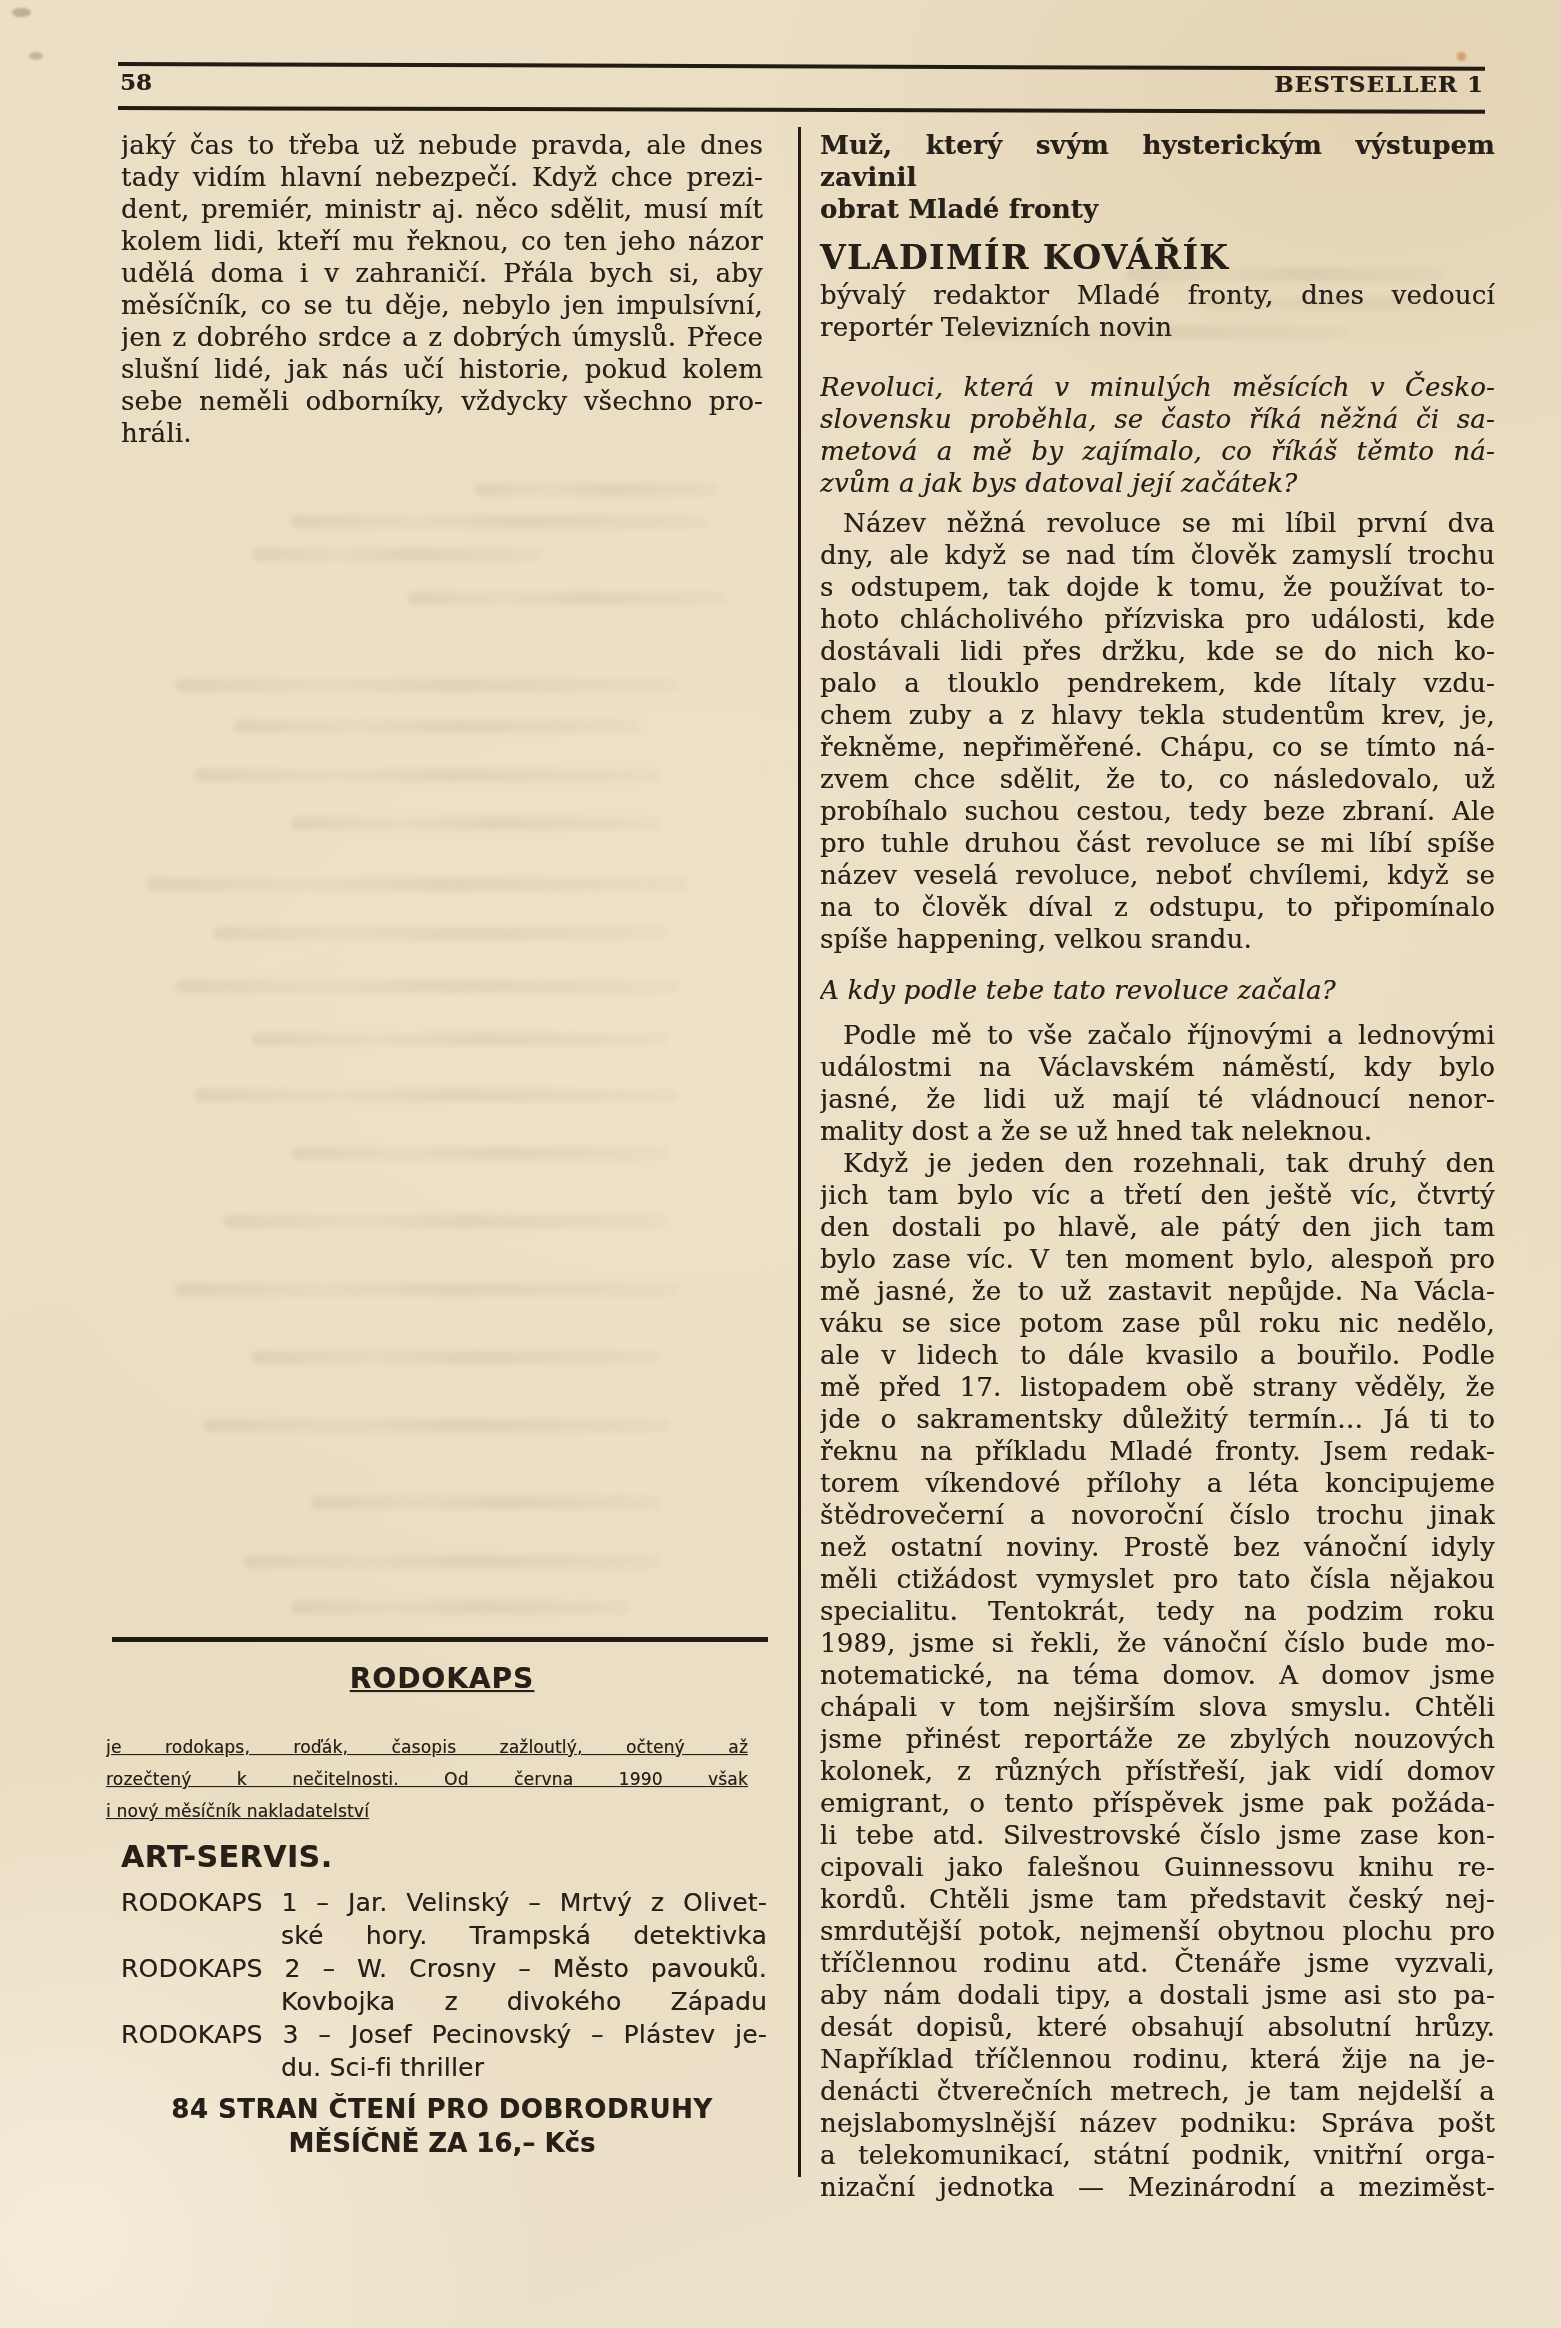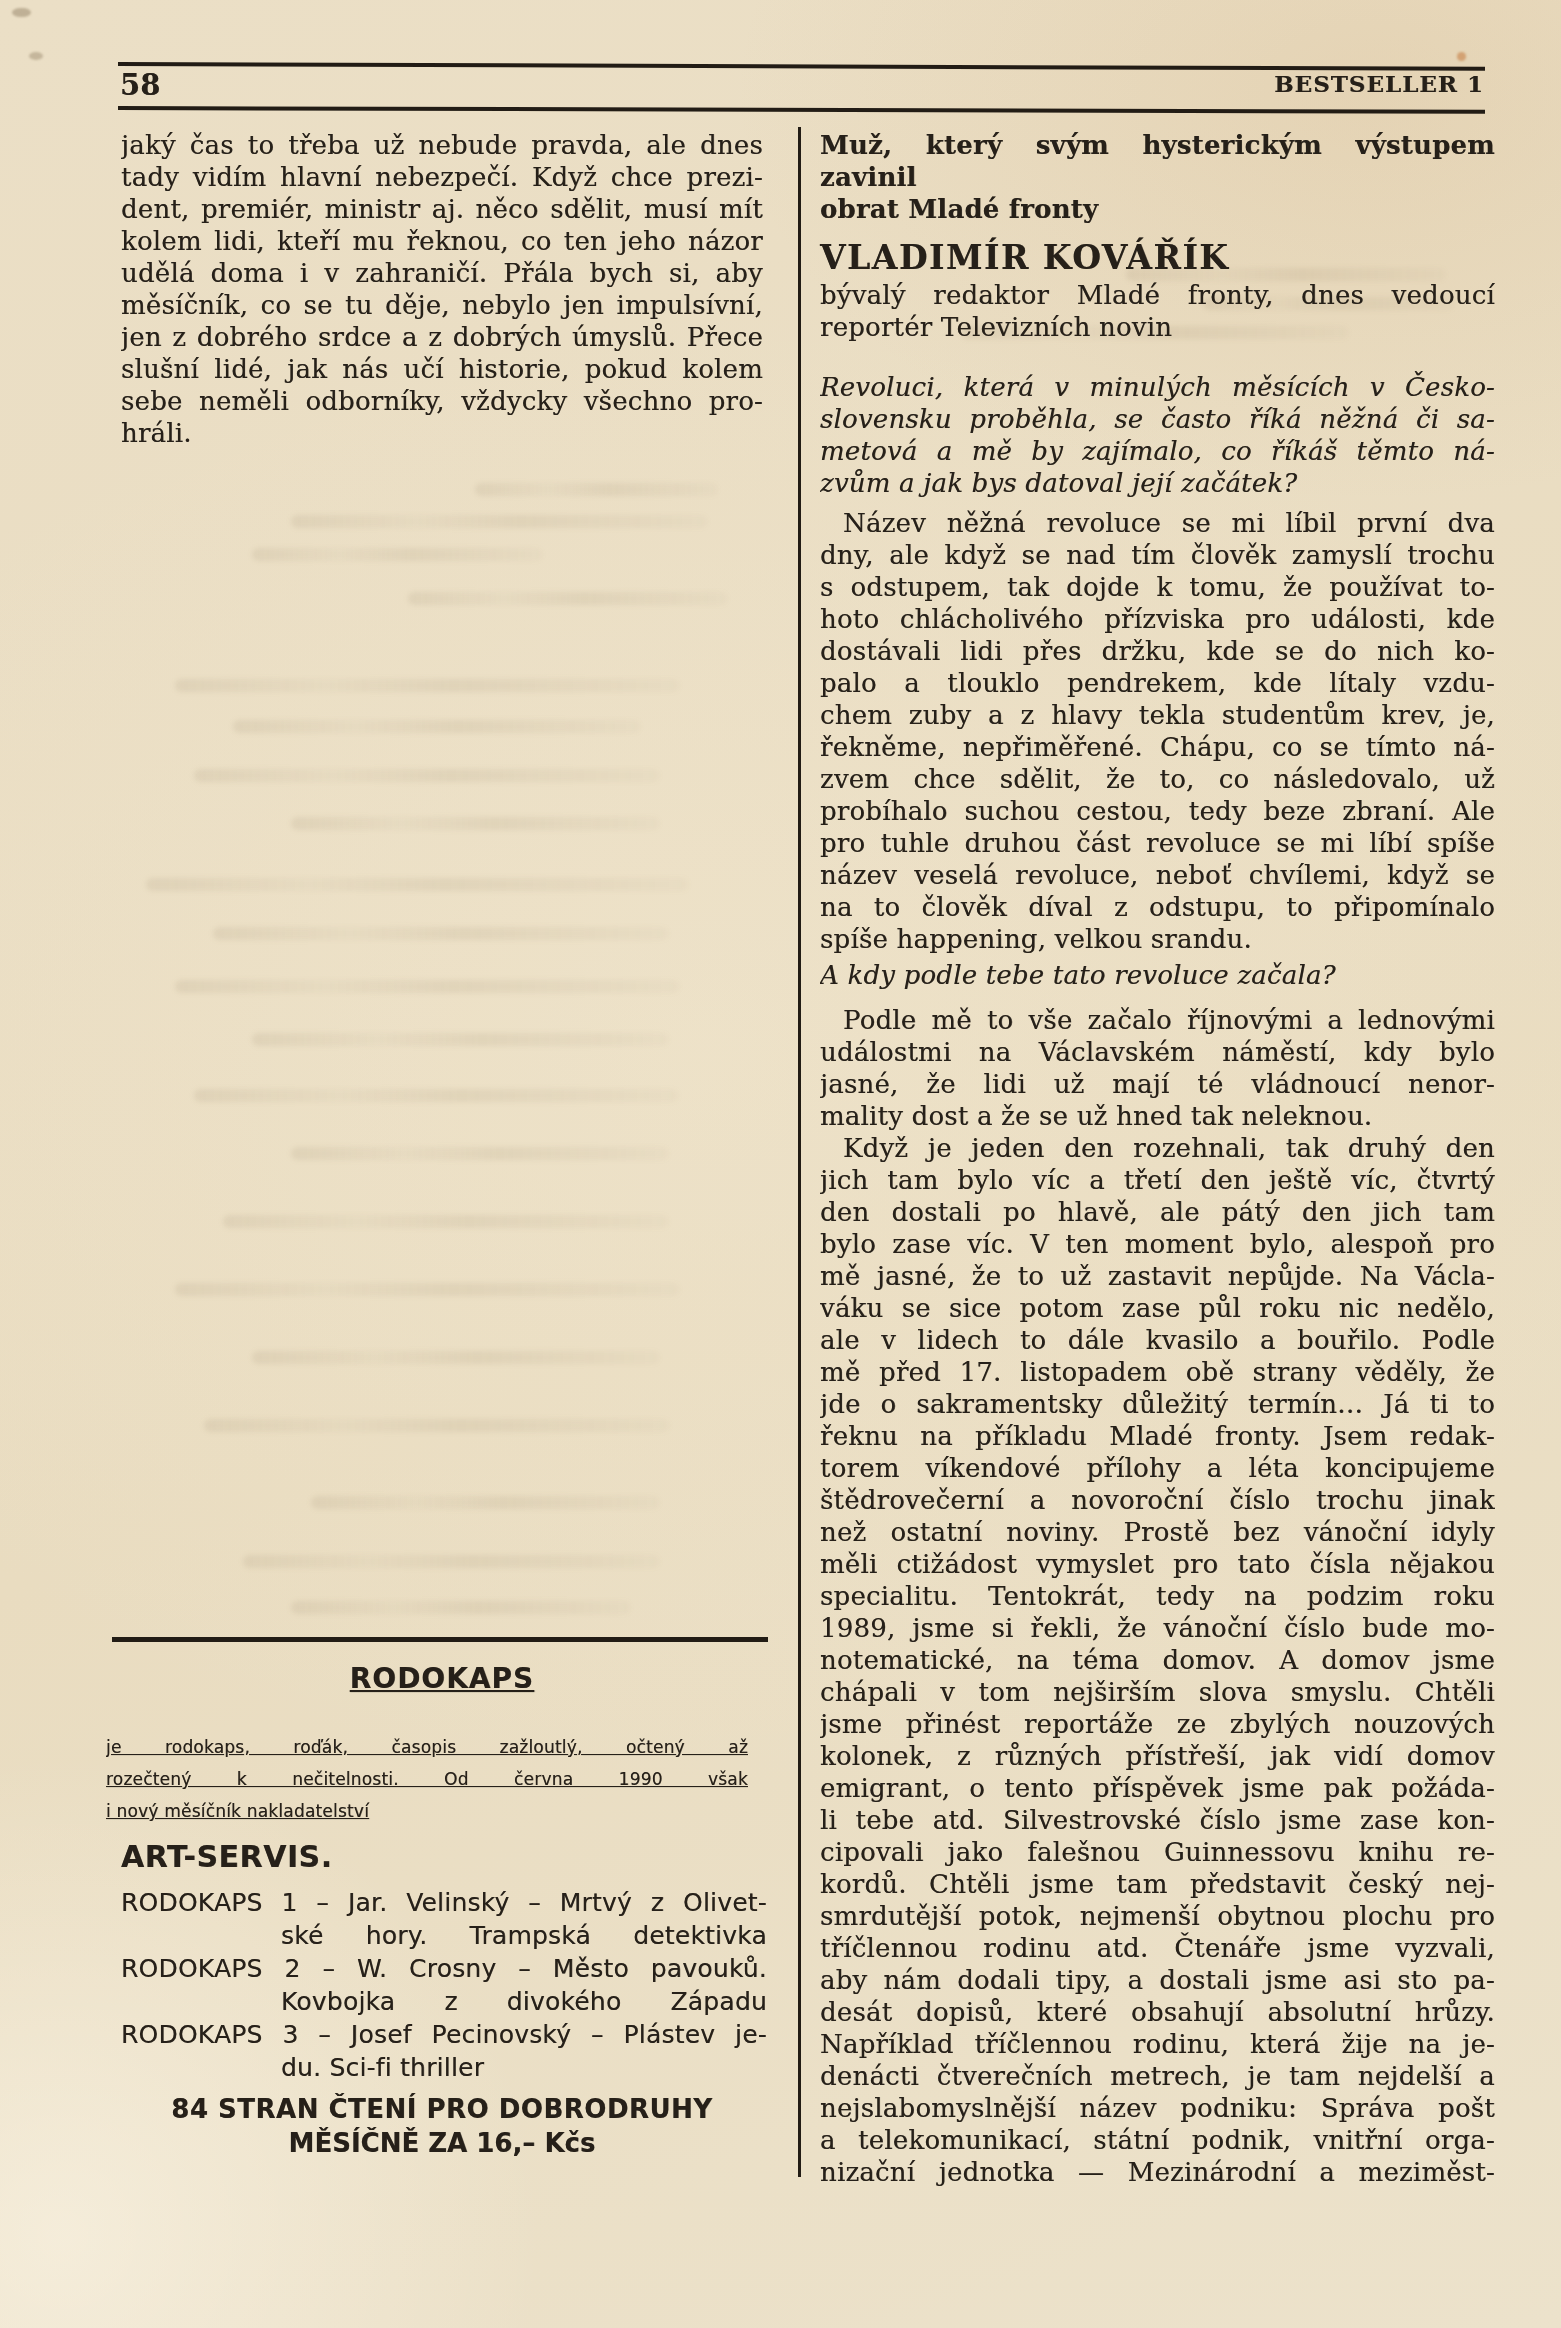--- a/index.html
+++ b/index.html
@@ -15,32 +15,32 @@
     font-family:"DejaVu Serif", serif;
     color:#262019;
   }
   .ink{text-shadow:0.3px 0.2px 0 rgba(38,32,25,0.55);}
   .tl{text-align:justify;line-height:32px;letter-spacing:0.2px;overflow:hidden;}
   .tl.st{text-align-last:justify;}
   
   .hrule{position:absolute;background:#221c15;height:3.9px;transform-origin:left center;}
   #rule1{left:118px;top:62px;width:1367px;transform:rotate(0.20deg);}
   #rule2{left:118px;top:106px;width:1367px;transform:rotate(0.16deg);}
-  #pageno{position:absolute;left:120px;top:68px;font-size:29px;font-weight:bold;}
+  #pageno{position:absolute;left:120px;top:68px;font-size:23px;font-weight:bold;}
   #masthead{position:absolute;right:77px;top:70px;width:485px;text-align:right;font-size:23px;font-weight:bold;letter-spacing:1px;}
   #divider{position:absolute;left:798px;top:127px;width:2.9px;height:2050px;background:#221c15;}
   
   #intro{position:absolute;left:121px;top:129px;width:642px;font-size:26px;}
   #rcol{position:absolute;left:820px;top:129px;width:675px;font-size:26px;}
   #rcol .kicker{font-weight:bold;}
   #rcol .author{font-size:33px;font-weight:bold;line-height:43px;margin-top:10.7px;letter-spacing:1.5px;}
   #rcol .q{font-style:italic;}
   #rcol .q1{margin-top:28px;}
   #rcol .a1{margin-top:8.7px;}
-  #rcol .q2{margin-top:4px;}
+  #rcol .q2{margin-top:19px;}
   #rcol .a2{margin-top:12.6px;}
   
   #rk-rule{position:absolute;left:112px;top:1637px;width:656px;height:4.9px;background:#221c15;}
   .sans{font-family:"DejaVu Sans", sans-serif;}
   #rk-title{position:absolute;left:121px;top:1662px;width:642px;text-align:center;font-size:28px;font-weight:bold;letter-spacing:1px;text-decoration:underline;}
   #rk-body{position:absolute;left:106px;top:1731px;width:642px;font-size:17px;text-decoration:underline;}
   #rk-body .tl{line-height:32px;}
   #rk-sub{position:absolute;left:121px;top:1839px;width:642px;text-align:left;font-size:30px;font-weight:bold;letter-spacing:0.5px;}
   #rk-list{position:absolute;left:121px;top:1886px;width:646px;font-size:25px;}
   #rk-list .tl{line-height:33px;}

